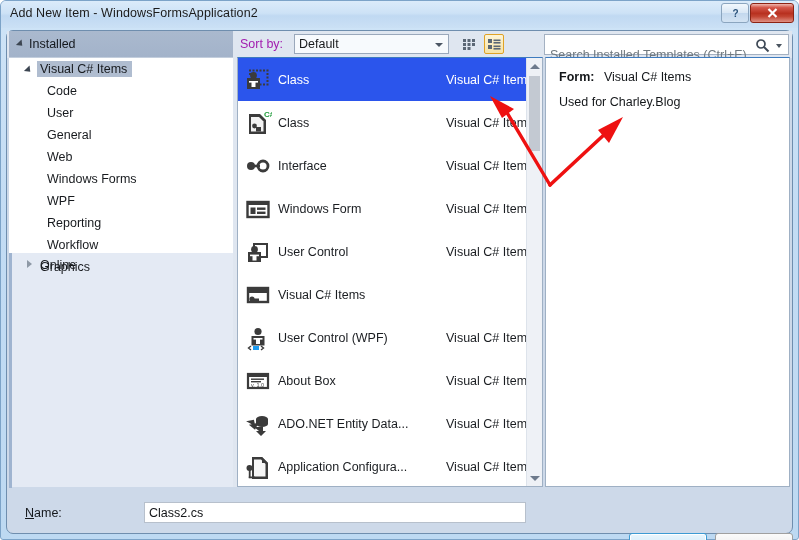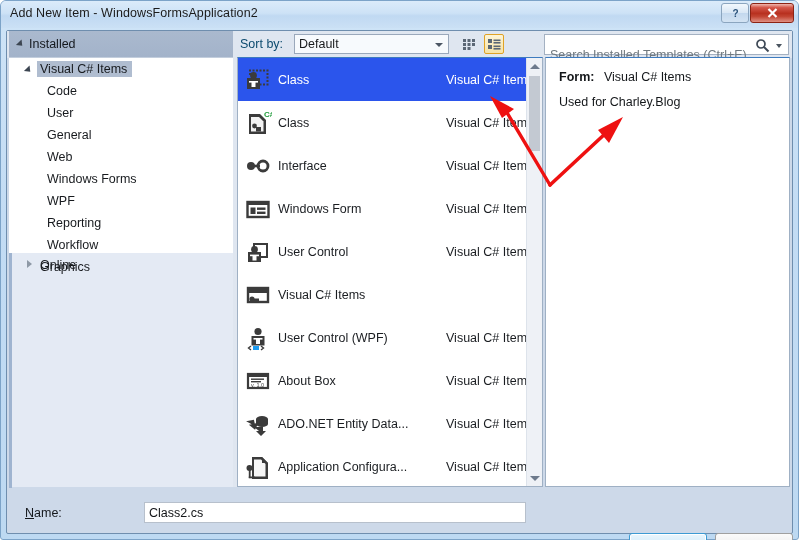--- a/index.html
+++ b/index.html
@@ -68,21 +68,21 @@
     border-color: #8c2314;
   }
 
   
   #content {
     position: absolute;
     left: 5px; top: 29px;
     width: 787px; height: 504px;
     background: #cdd9e9;
     border: 1px solid #6f8eae;
-    border-radius: 2px;
+    border-radius: 7px;
   }
 
   
   #toolbar {
     position: absolute;
     left: 0; top: 0;
     width: 785px; height: 27px;
     background: #dfe6f0;
   }
 
@@ -107,21 +107,21 @@
   #installed-label {
     font-size: 12.5px;
     color: #14181d;
   }
 
   
   #sortby-label {
     position: absolute;
     left: 233px; top: 6px;
     font-size: 12.5px;
-    color: #0c4a6e;
+    color: #a21caf;
   }
   #sortby-select {
     position: absolute;
     left: 287px; top: 3px;
     width: 155px; height: 20px;
     background: #f7fafd;
     border: 1px solid #9aa8bb;
     font-size: 12.5px;
     color: #17191c;
     display: flex;

